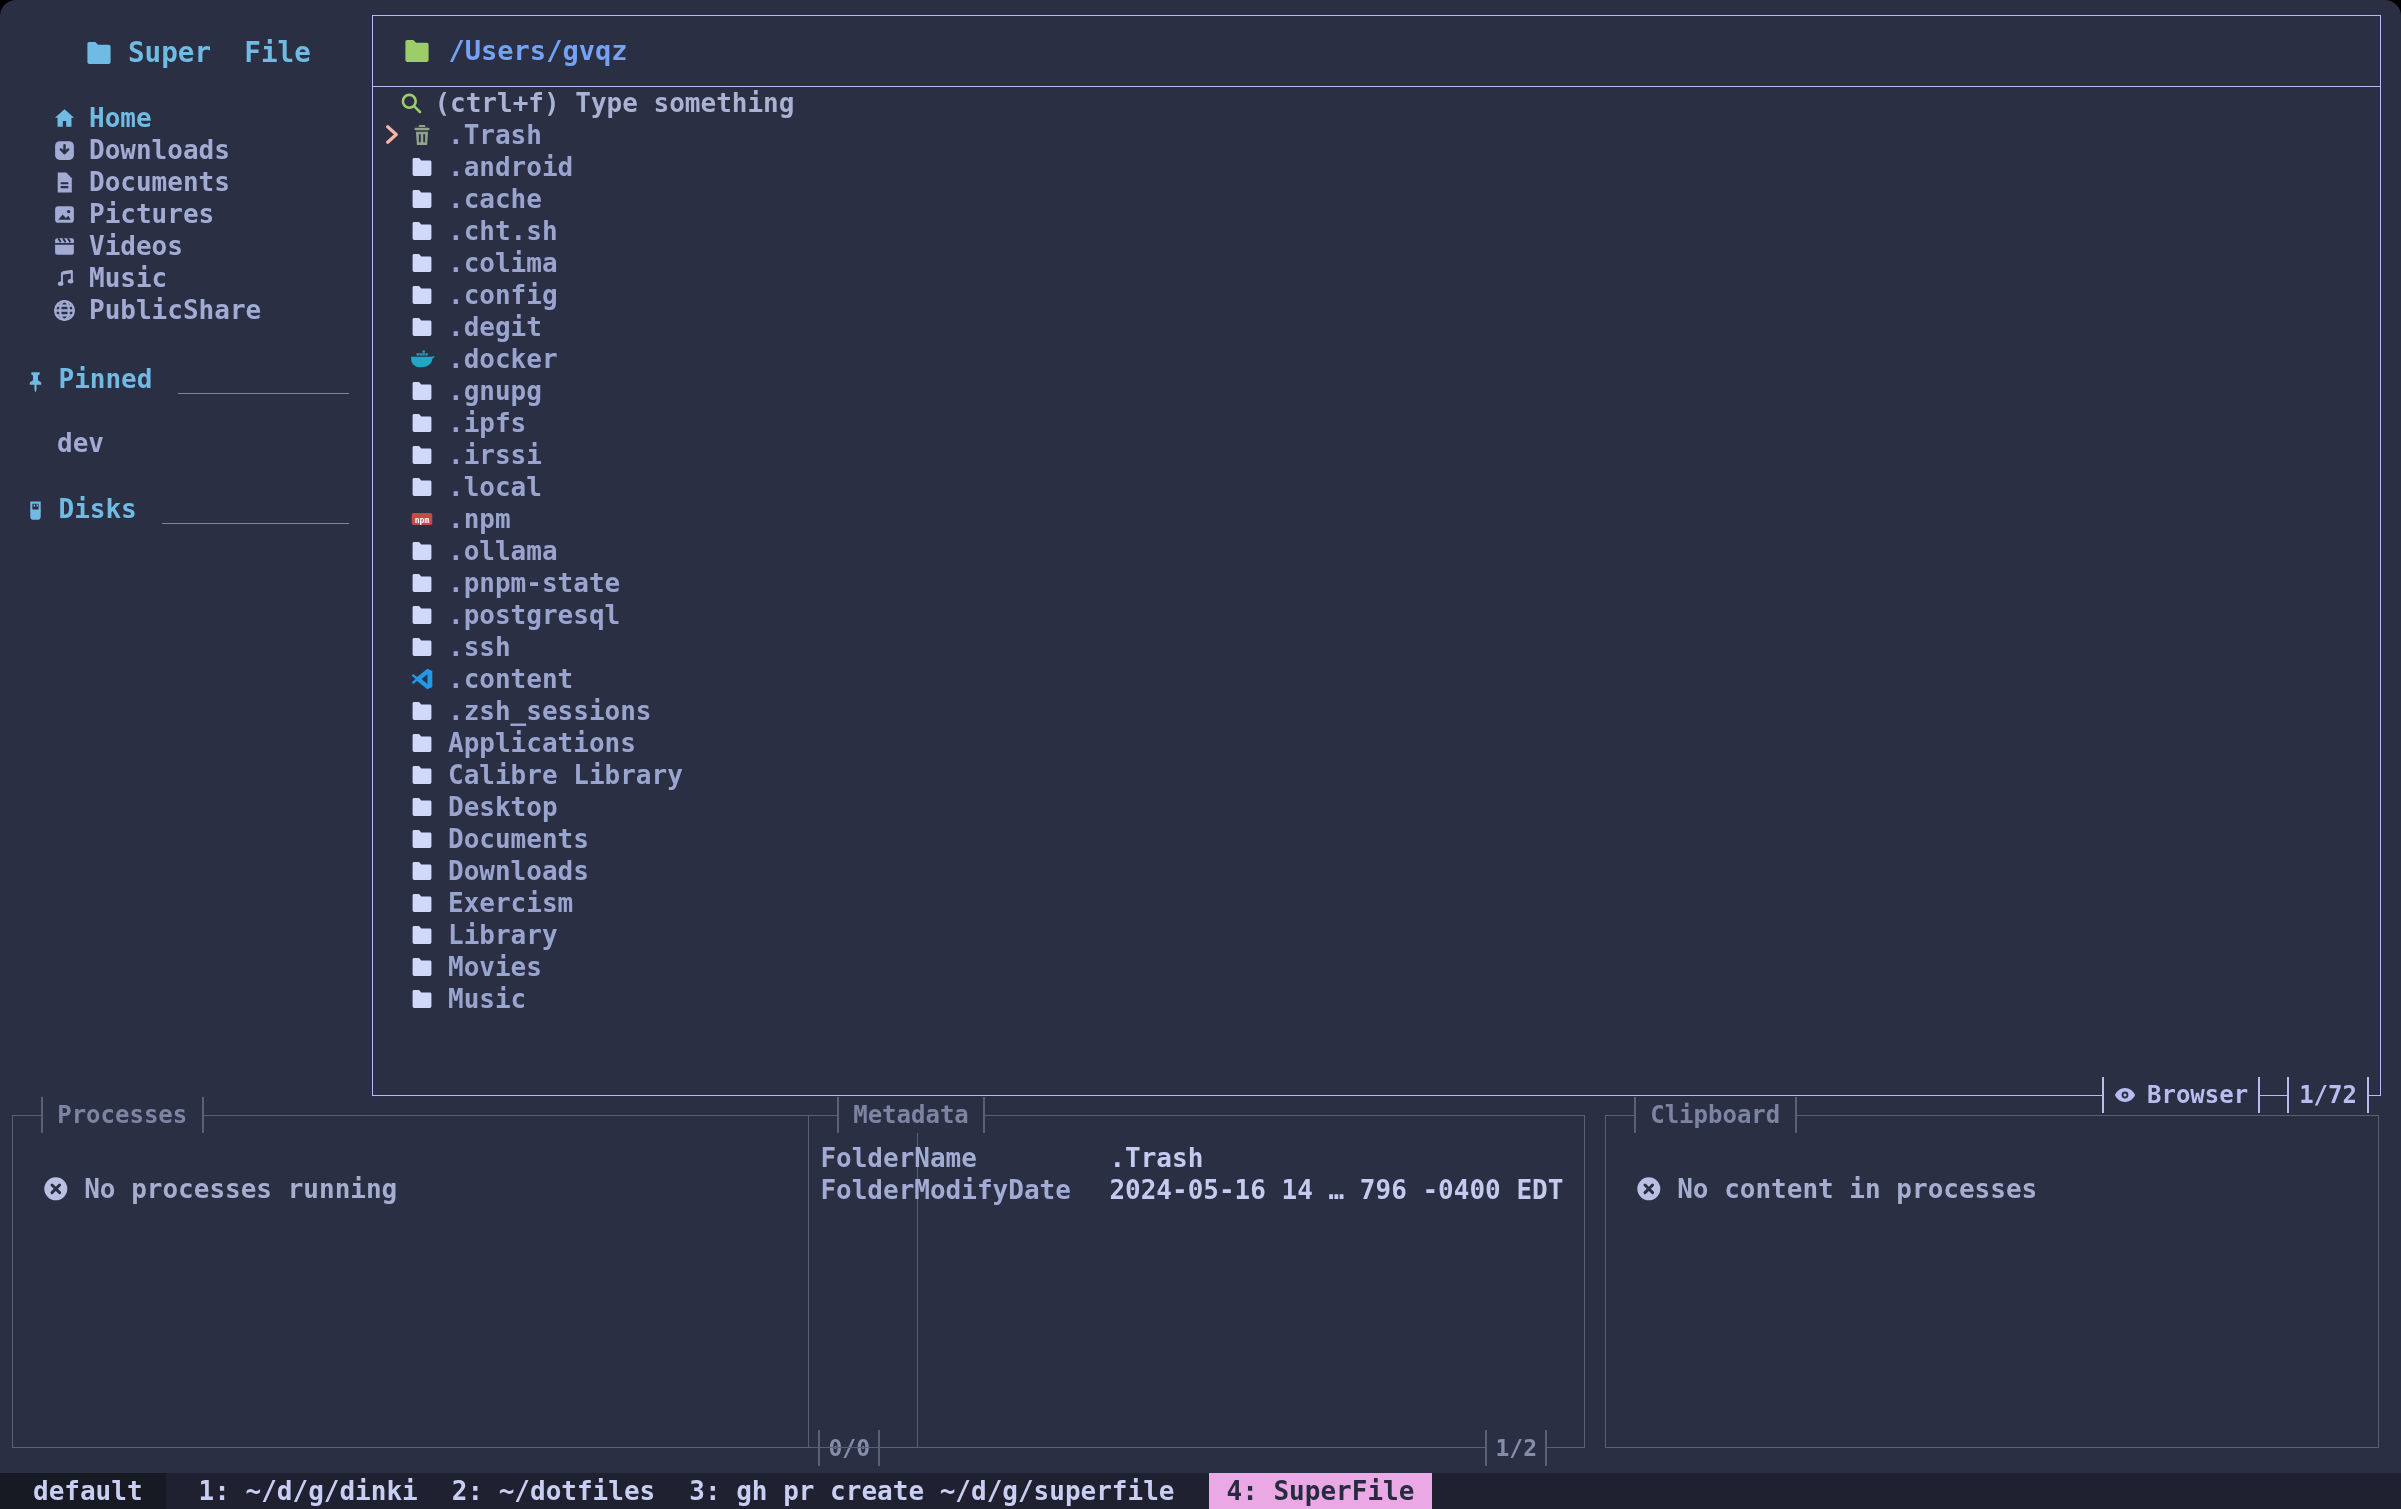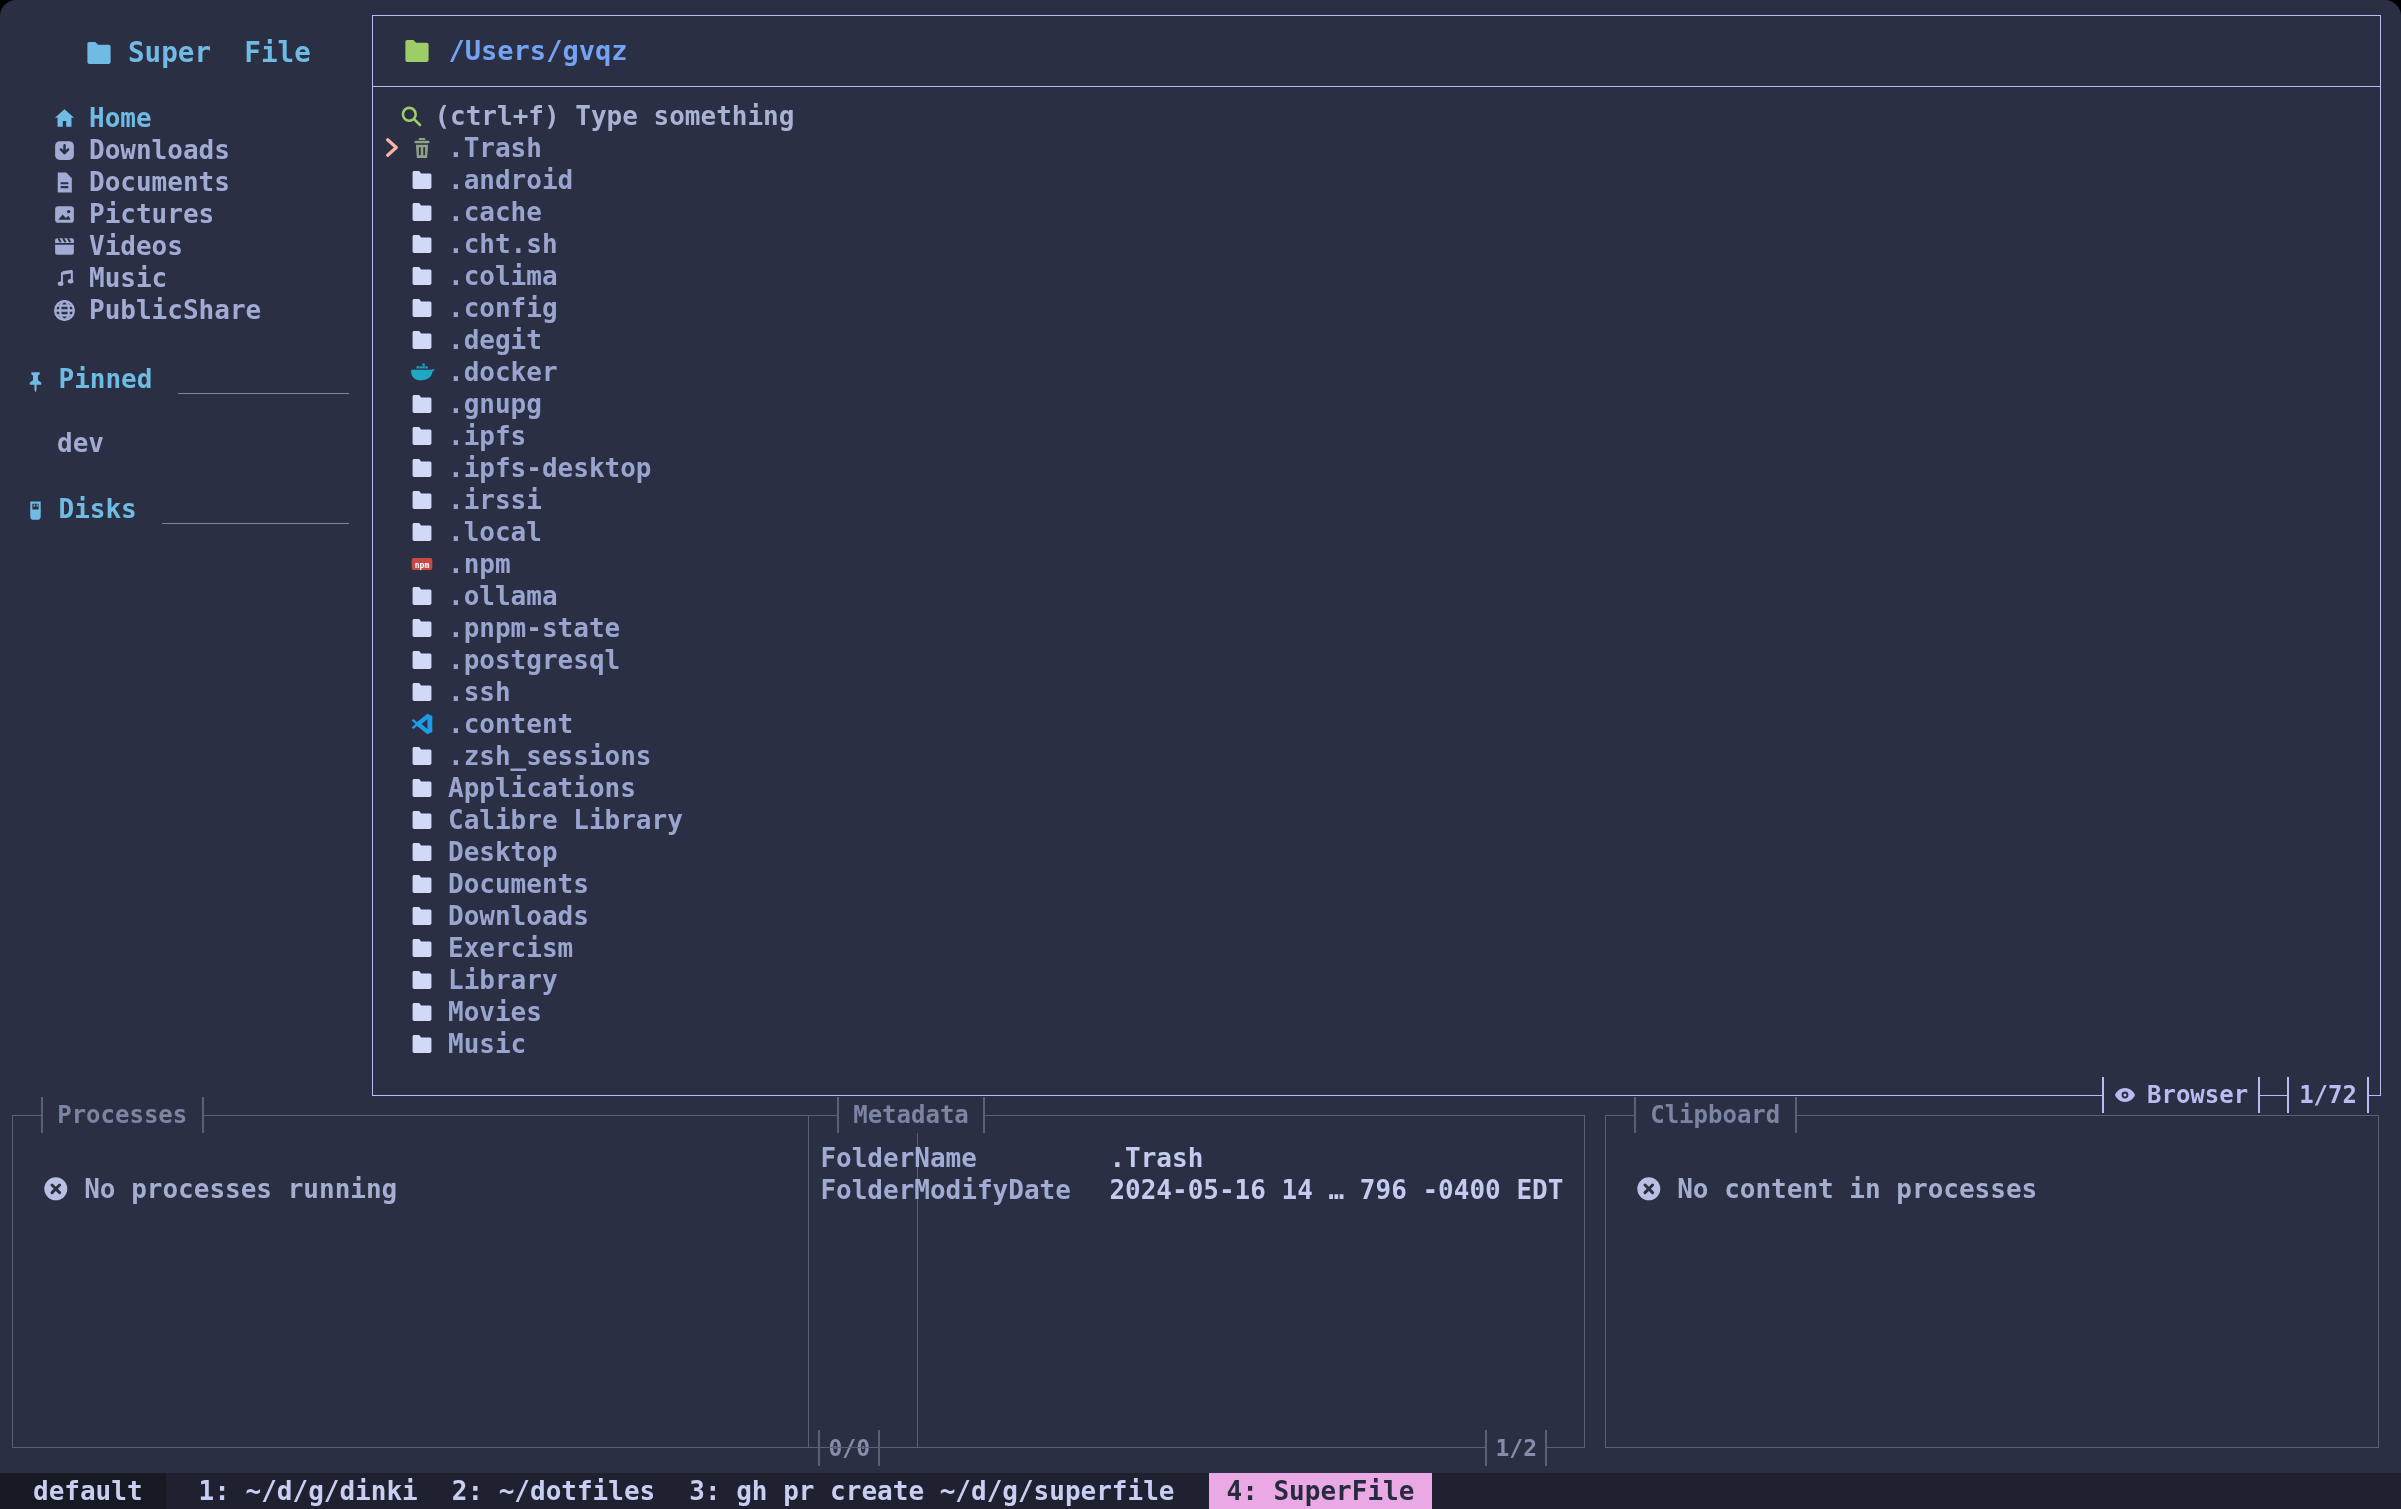--- a/index.html
+++ b/index.html
@@ -33,21 +33,21 @@
   .sb-pinned{top:362px}
   .sb-disks{top:492px}
   .sb-pin-item{position:absolute;left:57px;top:427px;height:32px;display:flex;align-items:center;
     color:var(--text);font-size:26px}
 
   
   .main-panel{position:absolute;left:372px;top:14.6px;width:2009px;height:1081px;
     border:1.6px solid var(--border-active)}
   .path-row{height:71px;border-bottom:1.6px solid var(--border-active);display:flex;align-items:center;
     gap:16px;padding-left:27.6px;color:var(--blue);font-size:27px}
-  .search-row{margin-top:13px;height:32px;display:flex;align-items:center;gap:11.4px;padding-left:26px;
+  .search-row{height:32px;display:flex;align-items:center;gap:11.4px;padding-left:26px;
     color:#aab2d4;font-size:26px}
   .file-list{margin-top:0}
   .file-row{position:relative;height:32px;display:flex;align-items:center;gap:13px;
     padding-left:36px;font-size:26px;color:var(--text-dim);cursor:default}
   .file-row .cursor{display:none;position:absolute;left:6.5px;top:4px;color:var(--salmon)}
   .file-row.current .cursor{display:block}
   .ic-folder{color:var(--folder)} .ic-trash{color:var(--trash-green)}
   .ic-docker{color:var(--docker-blue)} .ic-npm{color:var(--npm-red)} .ic-vscode{color:var(--vscode-blue)}
 
   .chip{background:var(--bg);border-left:2.4px solid var(--border-active);border-right:2.4px solid var(--border-active);
@@ -331,27 +331,20 @@
           <svg class="icon ic-folder" width="26" height="26" viewBox="0 0 32 32">
             <use href="#i-folder"></use>
           </svg>
           <span>.ipfs</span>
         </div>
         <div class="file-row">
 
           <svg class="icon ic-folder" width="26" height="26" viewBox="0 0 32 32">
             <use href="#i-folder"></use>
           </svg>
-          <span>.ipfs-desktop</span>
-        </div>
-        <div class="file-row">
-
-          <svg class="icon ic-folder" width="26" height="26" viewBox="0 0 32 32">
-            <use href="#i-folder"></use>
-          </svg>
           <span>.irssi</span>
         </div>
         <div class="file-row">
 
           <svg class="icon ic-folder" width="26" height="26" viewBox="0 0 32 32">
             <use href="#i-folder"></use>
           </svg>
           <span>.local</span>
         </div>
         <div class="file-row">

